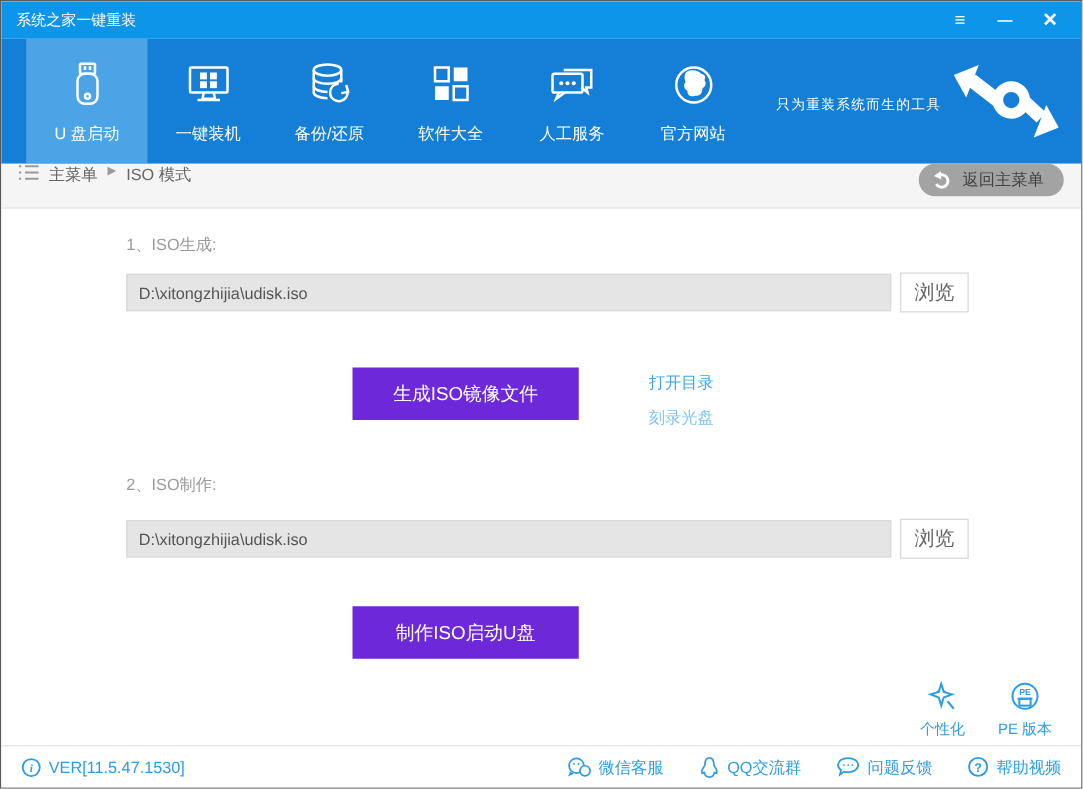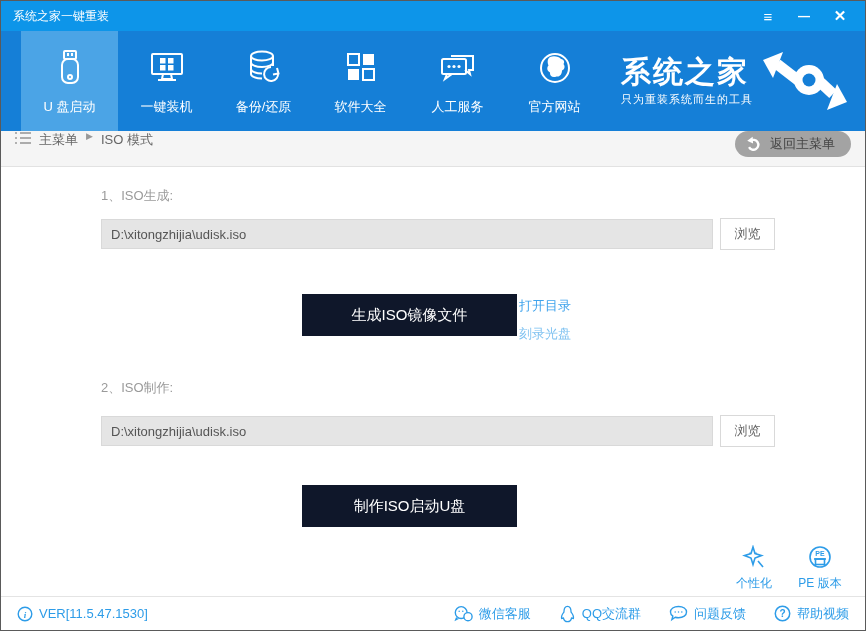--- a/index.html
+++ b/index.html
@@ -25,22 +25,22 @@
 
   
   .breadcrumb { height:36px; background:#f5f5f5; border-bottom:1px solid #e2e2e2; display:flex; align-items:flex-start; padding:0 14px; color:#666; font-size:13px; gap:8px; flex:0 0 auto; }
   .crumb-arrow { color:#999; font-size:9px; }
   .back-btn { margin-left:auto; height:26px; background:#a3a3a3; border:none; border-radius:14px; display:flex; align-items:center; gap:7px; padding:0 16px 0 10px; font-size:13px; color:#444; cursor:pointer; }
 
   
   .content { position:relative; flex:1 1 auto; background:#fff; }
   .sec-label { position:absolute; left:100px; font-size:13px; color:#9a9a9a; }
   .path-input { position:absolute; left:100px; width:612px; height:30px; border:1px solid #d9d9d9; font-size:13px; color:#555; padding:0 9px; font-family:"Liberation Sans",sans-serif; outline:none; background:#e5e5e5; }
-  .browse-btn { position:absolute; left:719px; width:55px; height:32px; background:#fff; border:1px solid #d9d9d9; color:#666; font-size:13px; cursor:pointer; }
-  .action-btn { position:absolute; left:301px; width:215px; height:42px; background:#0f172a; border:none; color:#fff; font-size:15px; cursor:pointer; }
+  .browse-btn { position:absolute; left:719px; width:55px; height:32px; background:#fff; border:1px solid #d9d9d9; color:#666; font-size:16px; cursor:pointer; }
+  .action-btn { position:absolute; left:281px; width:181px; height:42px; background:#6d28d9; border:none; color:#fff; font-size:15px; cursor:pointer; }
   .links-col { position:absolute; left:518px; display:flex; flex-direction:column; gap:10px; }
   .links-col a { font-size:13px; cursor:pointer; }
   .link-0 { color:#3fa3ec; }
   .link-1 { color:#7fc2f1; }
 
   .corner-tools { position:absolute; right:22px; top:378px; display:flex; gap:20px; }
   .corner-item { display:flex; flex-direction:column; align-items:center; gap:4px; color:#2d9ce8; font-size:12px; cursor:pointer; min-width:46px; }
 
   
   .footer { height:34px; border-top:1px solid #e4e4e4; display:flex; align-items:center; padding:0 16px; flex:0 0 auto; background:#fff; }
@@ -139,21 +139,20 @@
         <svg width="40" height="40" viewBox="0 0 40 40" fill="none" stroke="#fff" stroke-width="2">
           <circle cx="20" cy="20" r="14"></circle>
           <path d="M15 9 C19 7.5 24 8.5 26 11 C29 11.5 30 14 28.5 16 C30.5 18.5 29.5 21.5 27 22.5 C27 26.5 24.5 29 21.5 28.5 C17.5 30 14.5 28 15 24.5 C12 23 11.5 19.5 13.5 17.5 C12 14 12.5 10.5 15 9 Z" fill="#fff" stroke="none"></path>
         </svg>
       </span>
       <span>官方网站</span>
     </div>
 
     <div class="logo">
       <span class="logo-text">
-        <span class="logo-brand">系统之家</span>
         <span class="logo-tagline">只为重装系统而生的工具</span>
       </span>
       <span>
         <svg width="92" height="62" viewBox="0 0 92 62" fill="none">
           <circle cx="50" cy="30" r="15" fill="#fff"></circle>
           <circle cx="50" cy="30" r="6.5" fill="#157fd7"></circle>
           <path d="M18 14 L40 31" stroke="#fff" stroke-width="11"></path>
           <path d="M24 2 L4 10 L14 28 Z" fill="#fff"></path>
           <path d="M60 31 L74 44" stroke="#fff" stroke-width="11"></path>
           <path d="M68 60 L88 52 L78 34 Z" fill="#fff"></path>

